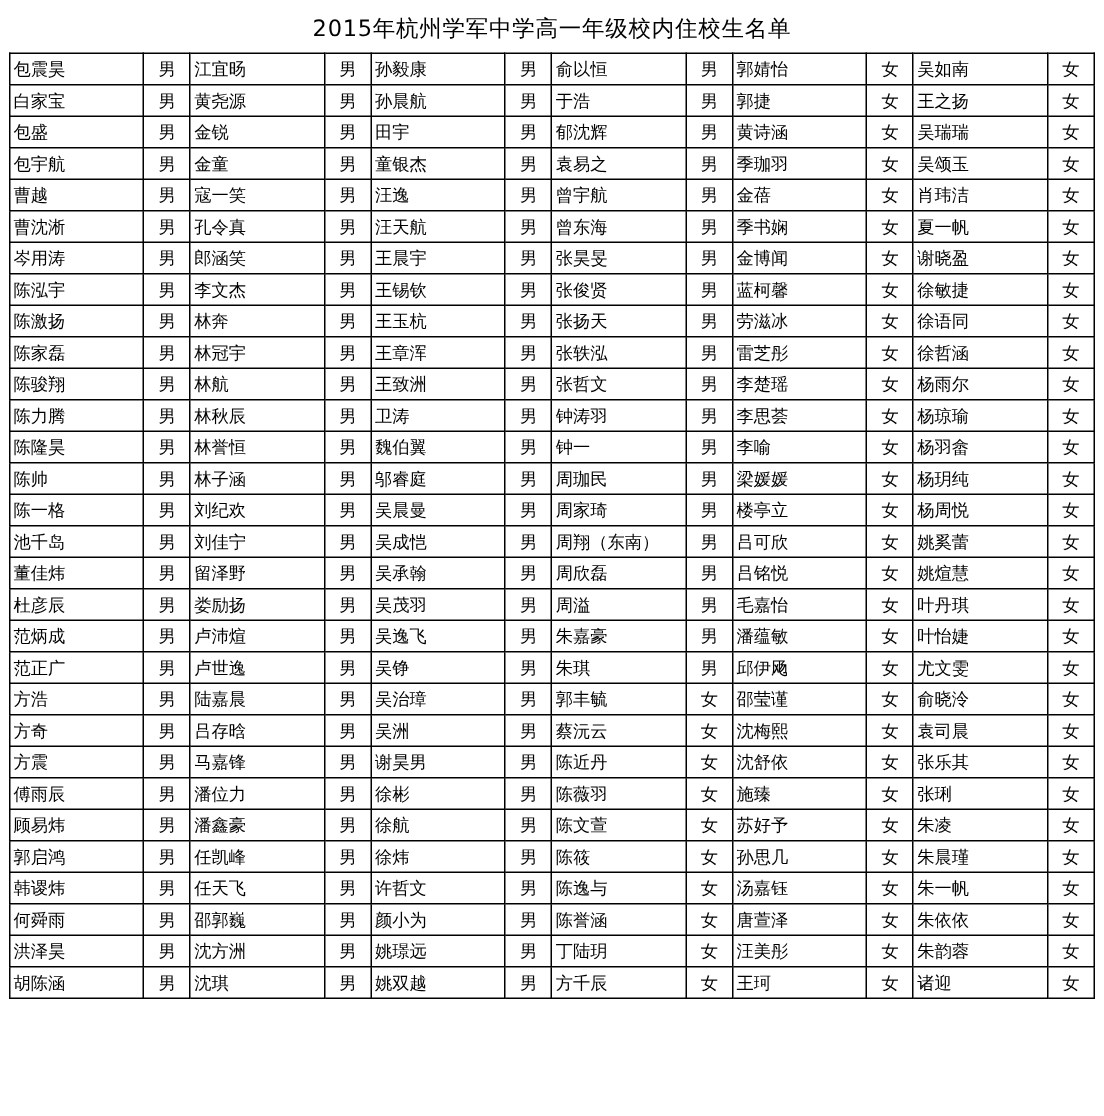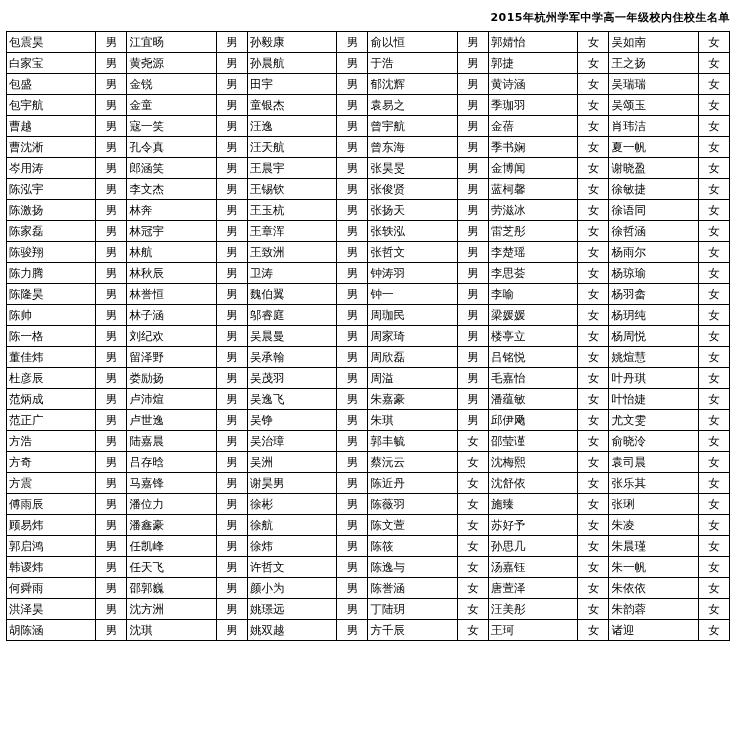--- a/index.html
+++ b/index.html
@@ -8,23 +8,23 @@
     background:#ffffff;
     font-family:"DejaVu Sans","Liberation Sans",sans-serif;
     color:#000;
   }
   .page{
     width:736px;
     box-sizing:border-box;
     padding:6px 6px 4px 6px;
   }
   .doc-title{
-    text-align:right;
-    font-size:11px;
-    font-weight:bold;
+    text-align:center;
+    font-size:15px;
+    font-weight:normal;
     letter-spacing:0.5px;
     padding:4px 0 6px 0;
     font-family:"DejaVu Sans","Liberation Sans",sans-serif;
   }
   table.roster{
     border-collapse:collapse;
     width:724px;
     table-layout:fixed;
   }
   table.roster td{
@@ -273,20 +273,34 @@
           <td class="name">吴晨曼</td>
           <td class="sex">男</td>
           <td class="name">周家琦</td>
           <td class="sex">男</td>
           <td class="name">楼亭立</td>
           <td class="sex">女</td>
           <td class="name">杨周悦</td>
           <td class="sex">女</td>
         </tr>
         <tr>
+          <td class="name">池千岛</td>
+          <td class="sex">男</td>
+          <td class="name">刘佳宁</td>
+          <td class="sex">男</td>
+          <td class="name">吴成恺</td>
+          <td class="sex">男</td>
+          <td class="name">周翔（东南）</td>
+          <td class="sex">男</td>
+          <td class="name">吕可欣</td>
+          <td class="sex">女</td>
+          <td class="name">姚奚蕾</td>
+          <td class="sex">女</td>
+        </tr>
+        <tr>
           <td class="name">董佳炜</td>
           <td class="sex">男</td>
           <td class="name">留泽野</td>
           <td class="sex">男</td>
           <td class="name">吴承翰</td>
           <td class="sex">男</td>
           <td class="name">周欣磊</td>
           <td class="sex">男</td>
           <td class="name">吕铭悦</td>
           <td class="sex">女</td>

